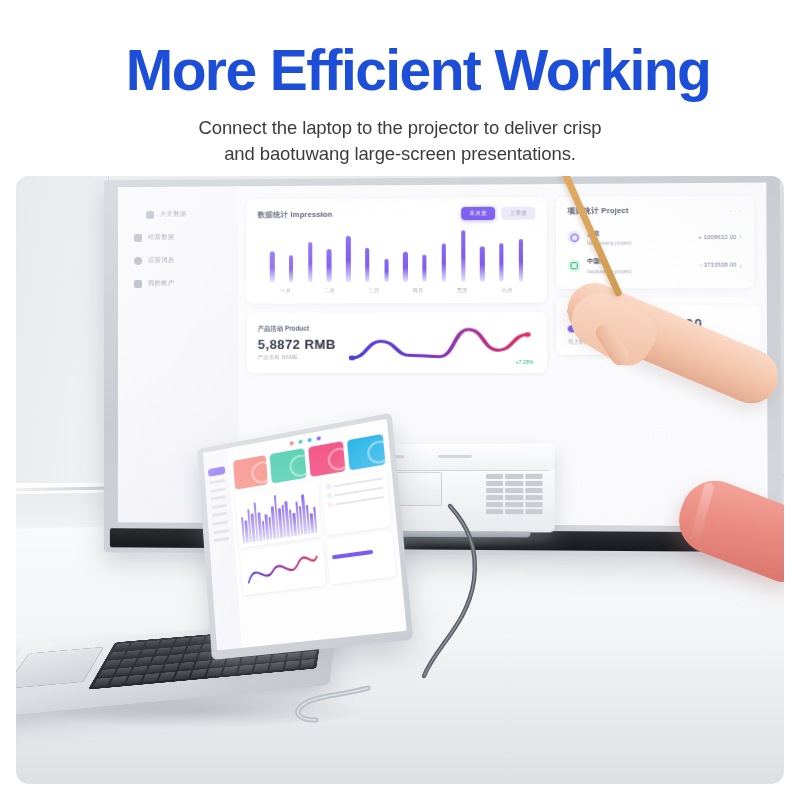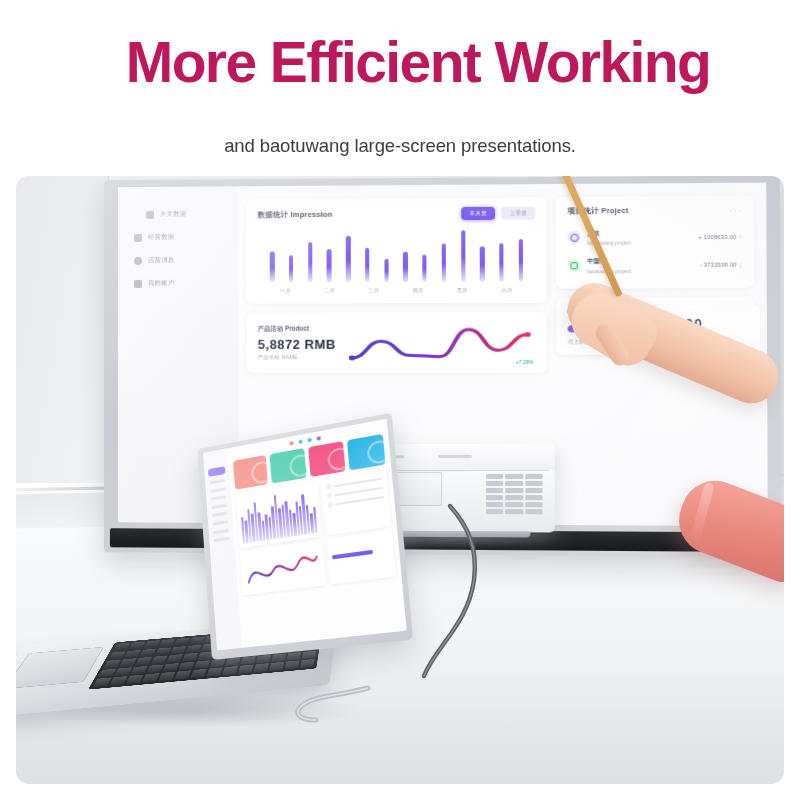--- a/index.html
+++ b/index.html
@@ -6,22 +6,22 @@
   body{
     width:800px;height:800px;background:#ffffff;
     font-family:"Liberation Sans","DejaVu Sans",sans-serif;
     overflow:hidden;position:relative;
   }
   .page{position:absolute;inset:0;}
 
   
   .headline-block{position:absolute;left:0;top:34px;width:800px;text-align:center;}
   .headline{
-    font-size:57px;line-height:1.0;font-weight:700;color:#be185d;
-    letter-spacing:-1.6px;margin:0;white-space:nowrap;padding-left:36px;
+    font-size:57px;line-height:1.0;font-weight:700;color:#1d4ed8;
+    letter-spacing:-1.6px;margin:8px;white-space:nowrap;padding-left:36px;
   }
   .subline{
     margin:16px auto 0;font-size:18.5px;line-height:1.42;color:#3c3c3c;
     font-weight:400;max-width:640px;letter-spacing:-0.1px;
   }
 
   
   .photo{
     position:absolute;left:16px;top:176px;width:768px;height:608px;
     border-radius:13px;overflow:hidden;
@@ -269,21 +269,21 @@
     border-width:4px 11px 4px 0;border-color:transparent #e9a04a transparent transparent;}
 </style>
 </head>
 <body>
 
 <div class="page">
 
   <div class="headline-block">
     <h1 class="headline">More Efficient Working</h1>
     <p class="subline">
-      <br>
+      <span>Connect the laptop to the projector to deliver crisp</span><br>
       <span>and baotuwang large-screen presentations.</span>
     </p>
   </div>
 
   <div class="photo">
     <div class="wall"></div>
     <div class="wall-panel-l"></div>
     <div class="wall-panel-r"></div>
     <div class="wall-seam" style="left:92px"></div>
     <div class="wall-seam" style="right:120px"></div>

